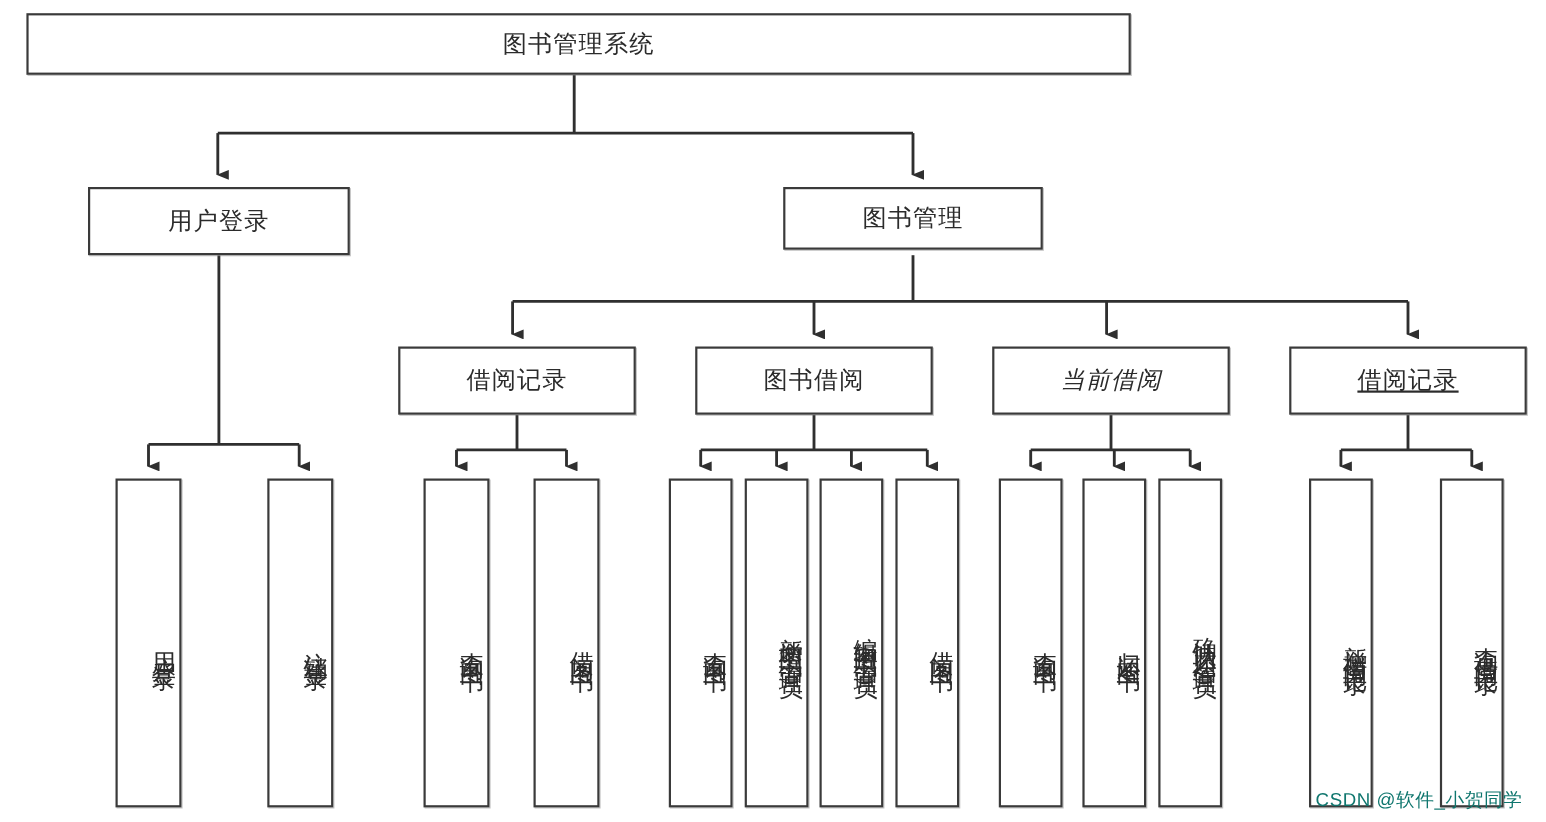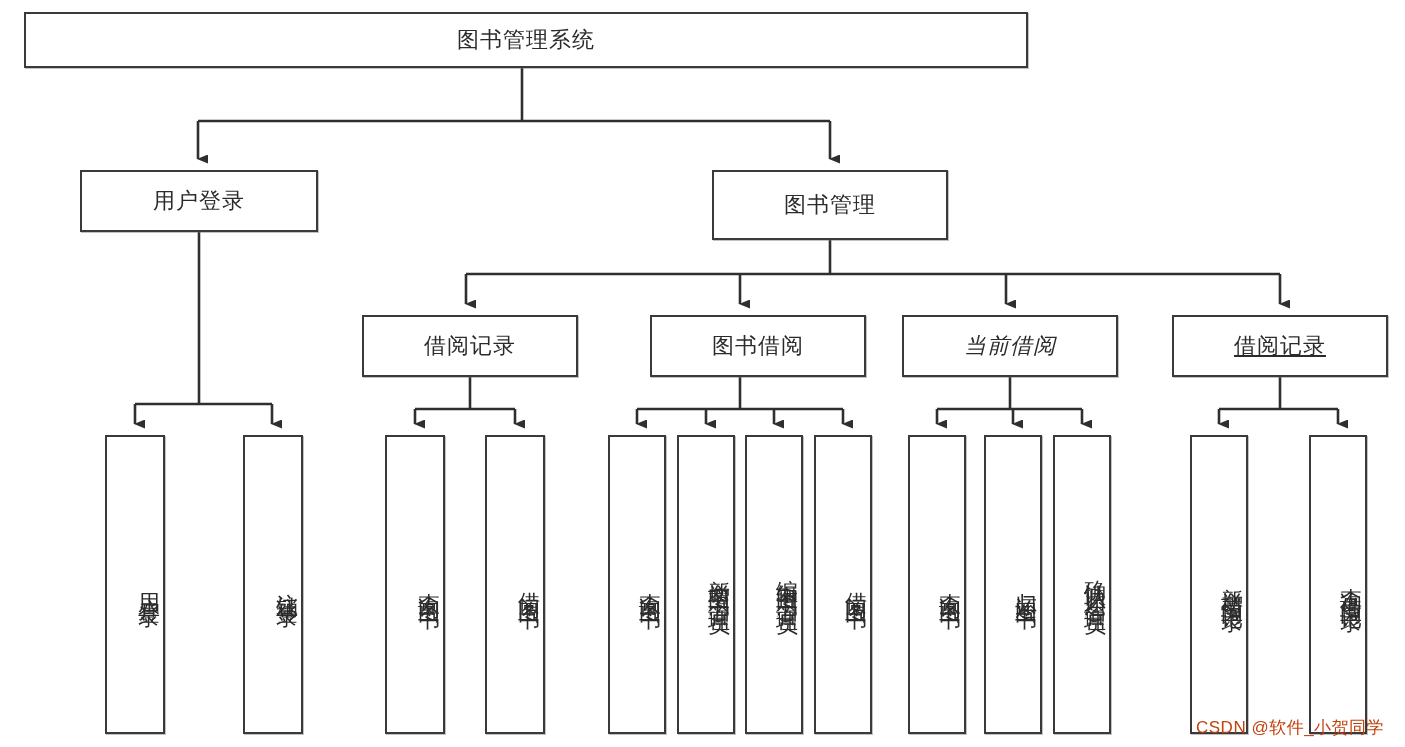--- a/index.html
+++ b/index.html
@@ -53,21 +53,21 @@
   }
   .node.v .vtext {
     writing-mode: vertical-rl;
     text-orientation: upright;
     display: block;
     text-align: center;
   }
   .watermark {
     position: absolute;
     font-size: 17px;
-    color: #c2410c;
+    color: #0f766e;
     white-space: nowrap;
     letter-spacing: 0.5px;
   }
 </style>
 </head>
 <body>
 
 <div id="canvas">
 
   <svg class="wires" viewBox="0 0 1405 747">
@@ -121,28 +121,28 @@
     </g>
   </svg>
 
   <div class="node h" style="left:24px;top:12px;width:1004px;height:56px;">
     <span>图书管理系统</span>
   </div>
 
   <div class="node h" style="left:80px;top:170px;width:238px;height:62px;">
     <span>用户登录</span>
   </div>
-  <div class="node h" style="left:712px;top:170px;width:236px;height:70px;">
+  <div class="node h" style="left:712px;top:170px;width:236px;height:57px;">
     <span>图书管理</span>
   </div>
 
   <div class="node h" style="left:362px;top:315px;width:216px;height:62px;">
     <span>借阅记录</span>
   </div>
-  <div class="node h" style="left:632px;top:315px;width:216px;height:62px;margin-left:18px;">
+  <div class="node h" style="left:632px;top:315px;width:216px;height:62px;">
     <span>图书借阅</span>
   </div>
   <div class="node h" style="left:902px;top:315px;width:216px;height:62px;font-style:italic;">
     <span>当前借阅</span>
   </div>
   <div class="node h" style="left:1172px;top:315px;width:216px;height:62px;text-decoration:underline;">
     <span>借阅记录</span>
   </div>
 
   <div class="node v" style="left:105px;top:435px;width:60px;height:299px;">

